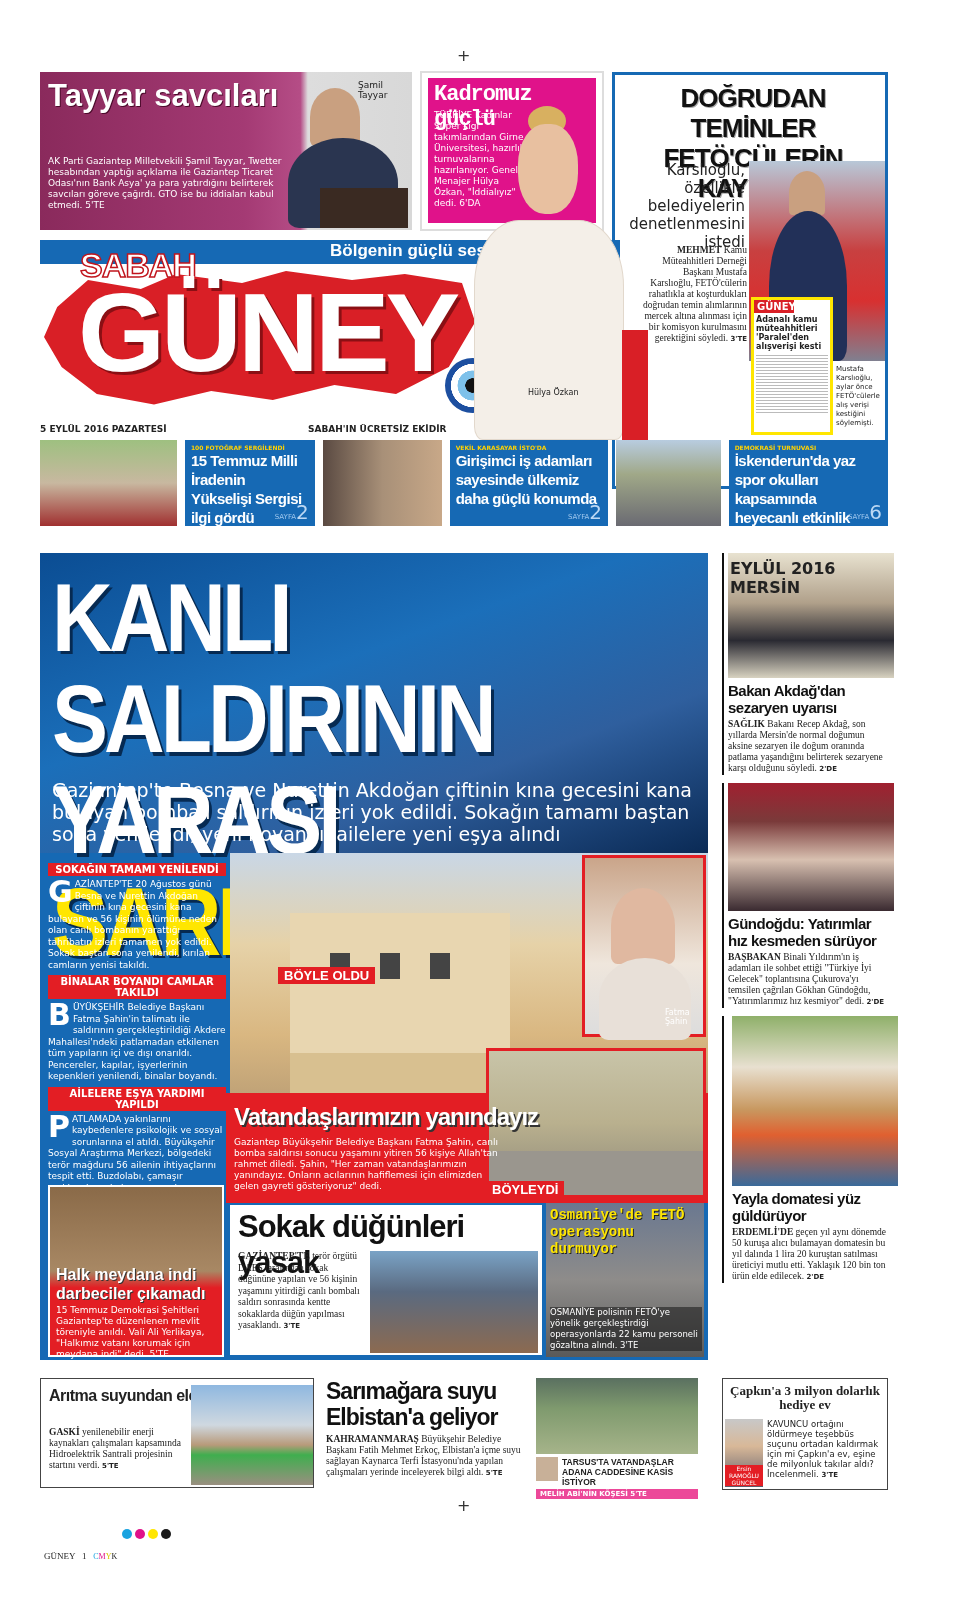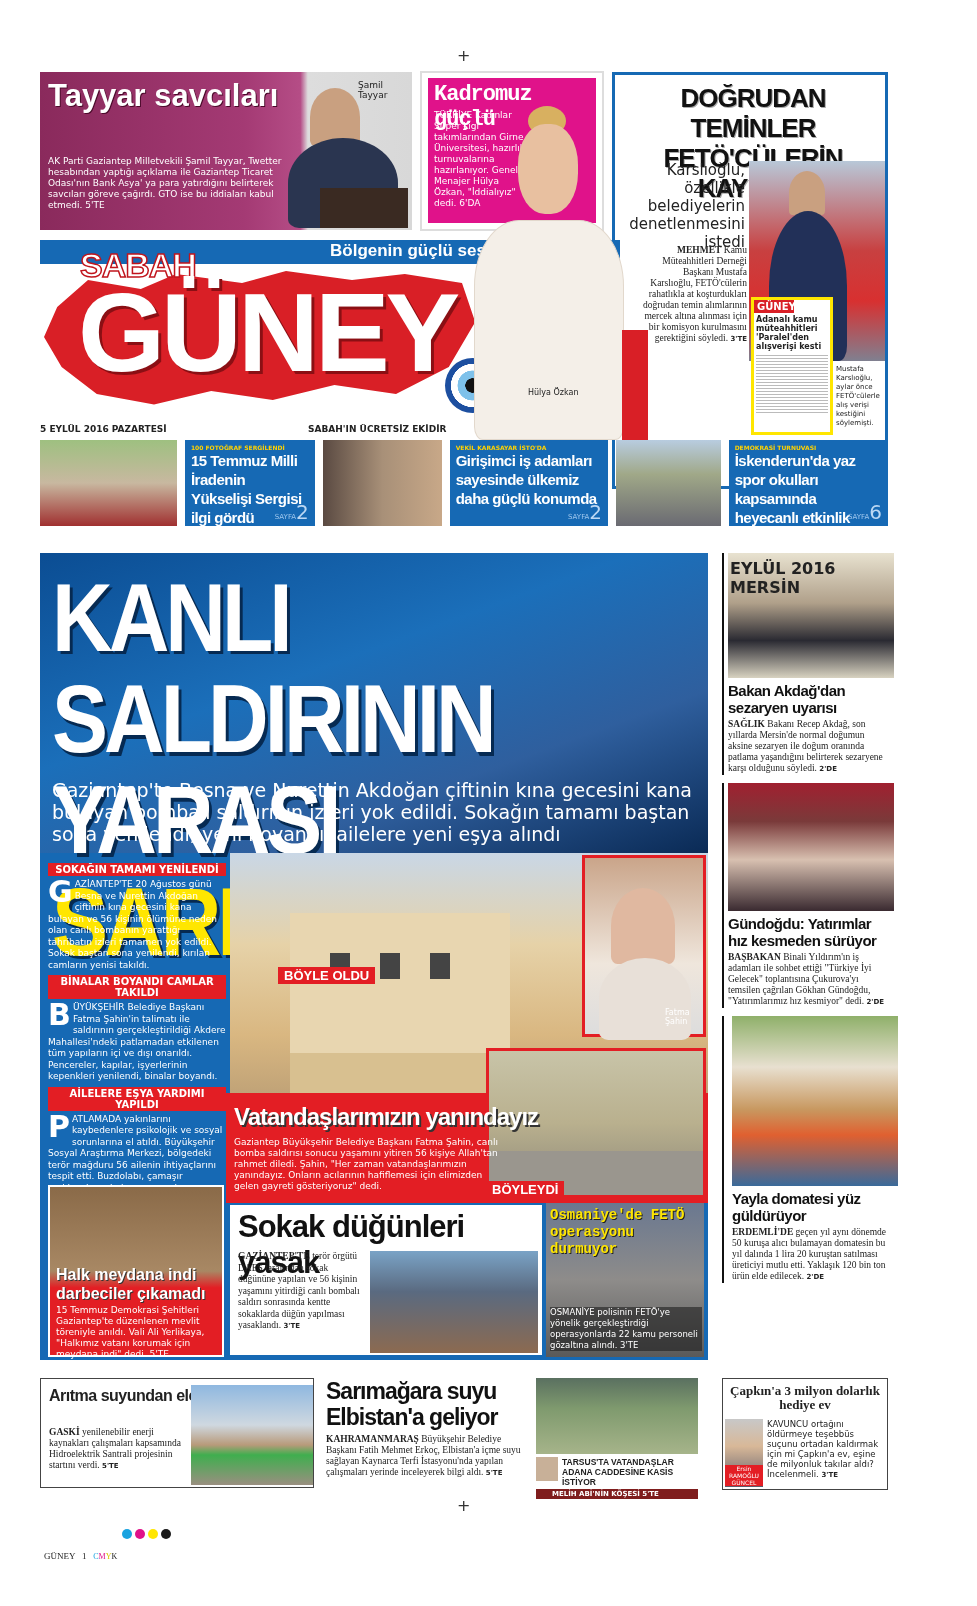--- a/index.html
+++ b/index.html
@@ -83,21 +83,21 @@
 #b1{left:40px;top:1378px;width:274px;height:110px;border:1px solid #444}
 #b1 h3{position:absolute;left:8px;top:8px;font-size:16px;line-height:18px;font-family:"Liberation Sans",sans-serif;font-weight:bold;letter-spacing:-0.5px}
 #b1 .t{position:absolute;left:8px;top:48px;width:140px;font-size:9.5px;line-height:11px;font-family:"Liberation Serif",serif}
 #b1 .img{position:absolute;left:150px;top:6px;width:122px;height:100px;background:linear-gradient(180deg,#8fb8e0 0%,#cfd8e0 40%,#b89a7a 60%,#3fae4e 70%,#9a8f80 100%)}
 #b2{left:326px;top:1378px;width:200px;height:112px}
 #b2 h3{font-size:23px;line-height:26px;font-family:"Liberation Sans",sans-serif;font-weight:bold;letter-spacing:-1px;color:#111}
 #b2 .t{font-size:9.5px;line-height:11px;font-family:"Liberation Serif",serif;margin-top:4px}
 #b3{left:536px;top:1378px;width:162px;height:112px}
 #b3 .img{width:162px;height:76px;background:linear-gradient(180deg,#5a7060 0%,#7f9a6e 40%,#a6b48a 100%)}
 #b3 .cap{font-size:8.5px;line-height:10px;font-weight:bold;font-family:"Liberation Sans",sans-serif;margin-top:3px;padding-left:26px}
-#b3 .by{background:#7f1d1d;color:#fff;font-size:7px;font-weight:bold;padding:1px 16px;margin-top:2px}
+#b3 .by{background:#ec4899;color:#fff;font-size:7px;font-weight:bold;padding:1px 4px;margin-top:2px}
 #b4{left:722px;top:1378px;width:166px;height:112px;border:1px solid #444}
 #b4 h3{text-align:center;font-size:13px;line-height:14px;font-family:"Liberation Serif",serif;font-weight:bold;margin-top:5px}
 #b4 .t{position:absolute;left:44px;top:40px;width:118px;font-size:8.5px;line-height:10px}
 #b4 .img{position:absolute;left:2px;top:40px;width:38px;height:68px;background:linear-gradient(180deg,#c8c8c8 0%,#d8b898 40%,#5a5a6a 100%)}
 #b4 .nm{position:absolute;left:2px;top:86px;width:38px;background:#e31e24;color:#fff;font-size:6px;text-align:center}
 #foot{left:44px;top:1551px;font-size:9px;font-family:"Liberation Serif",serif}
 .dot{display:inline-block;width:10px;height:10px;border-radius:50%;margin-right:3px}
 </style>
 </head>
 <body>

